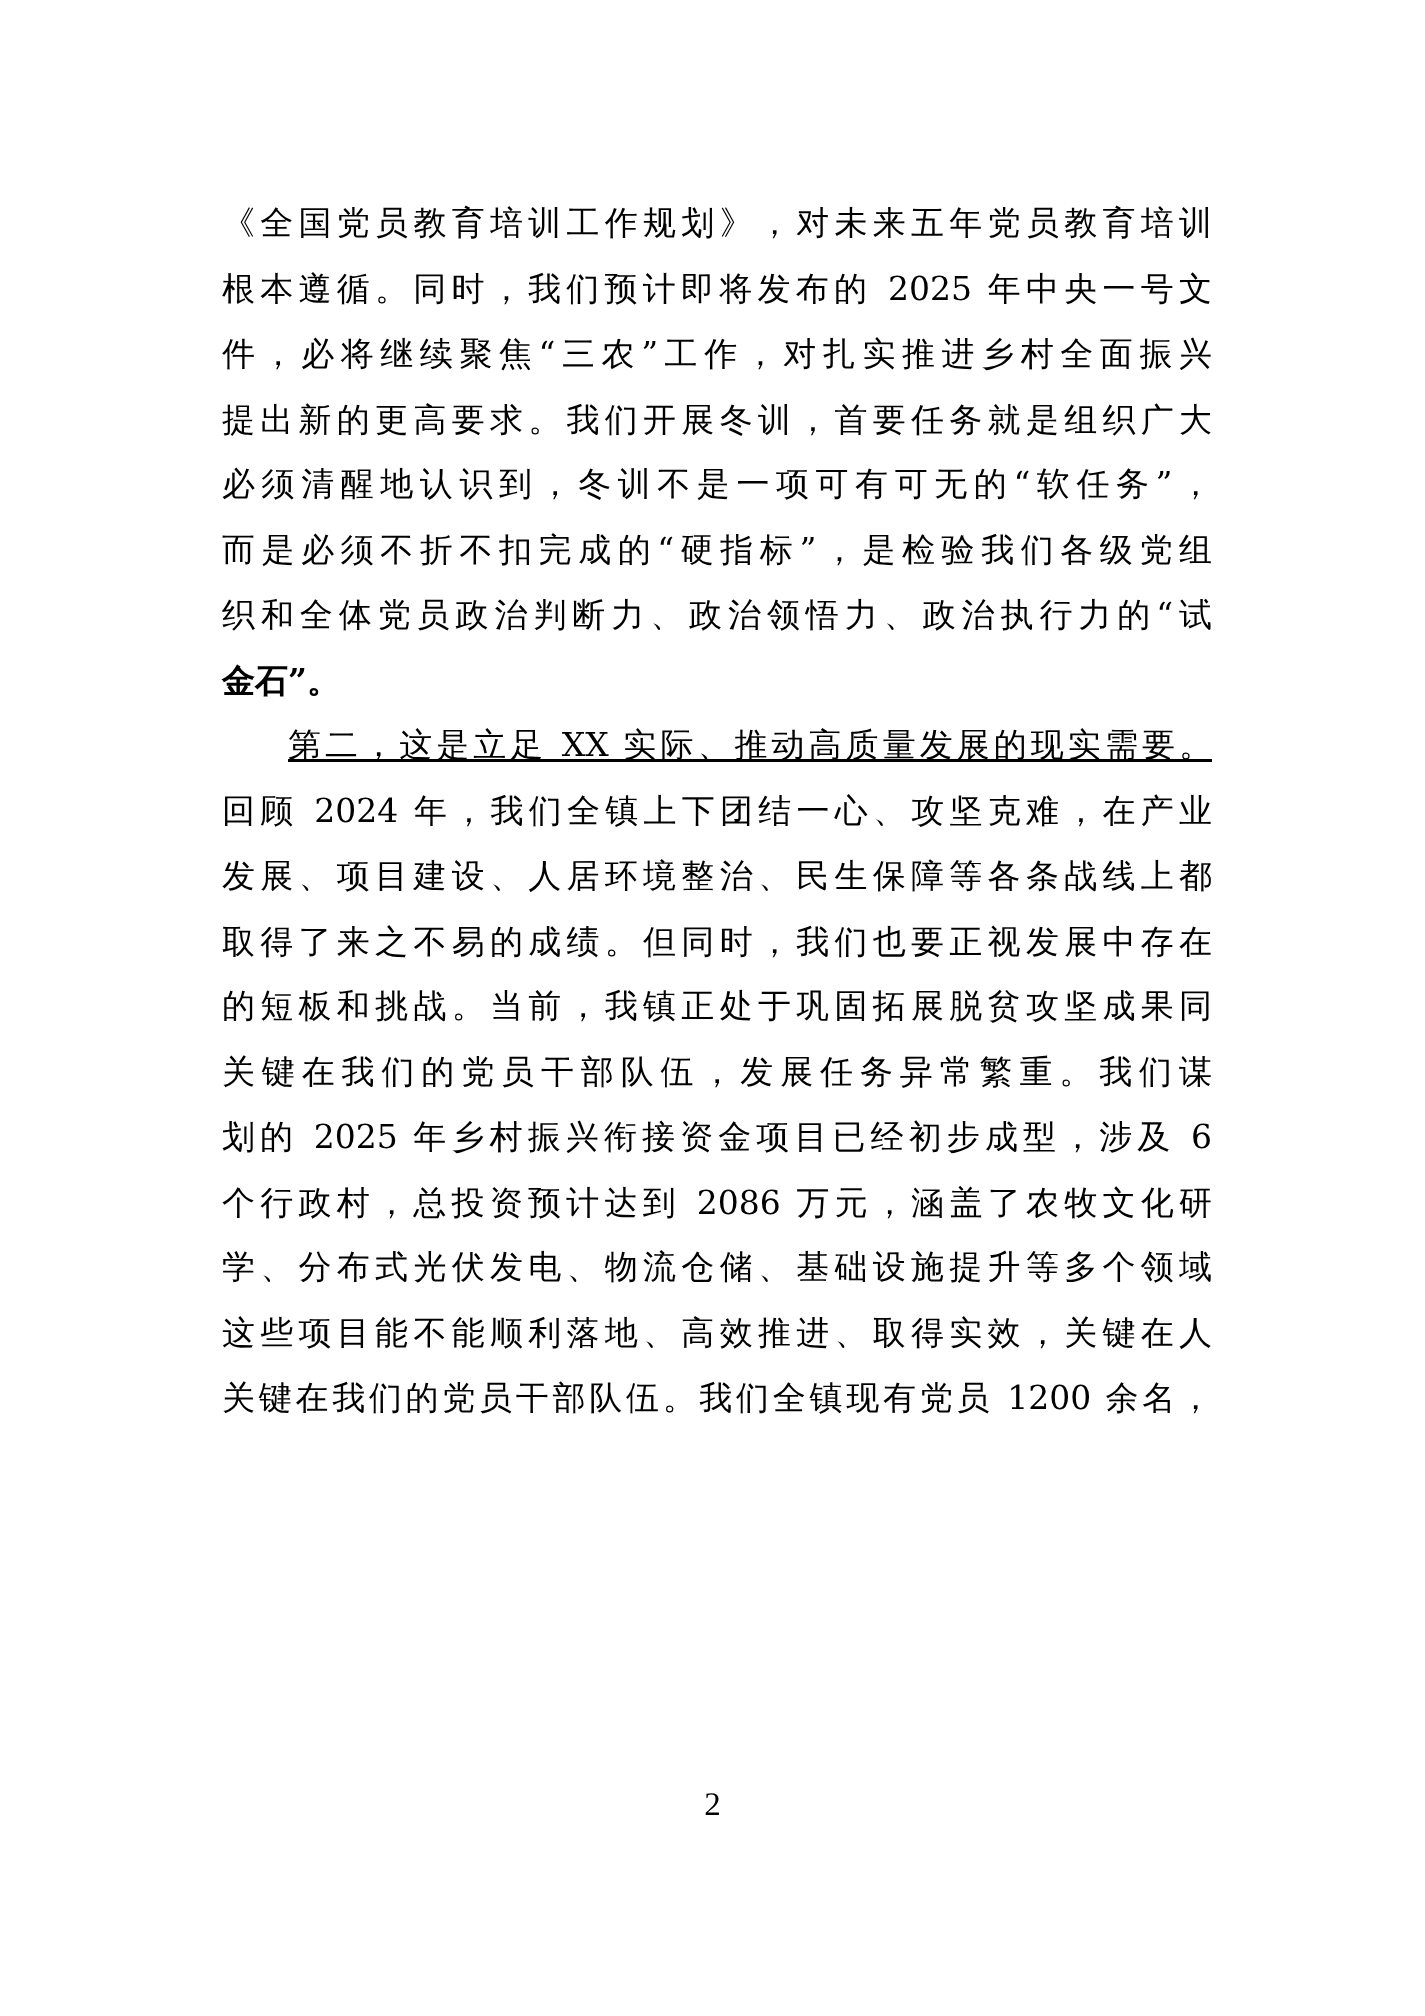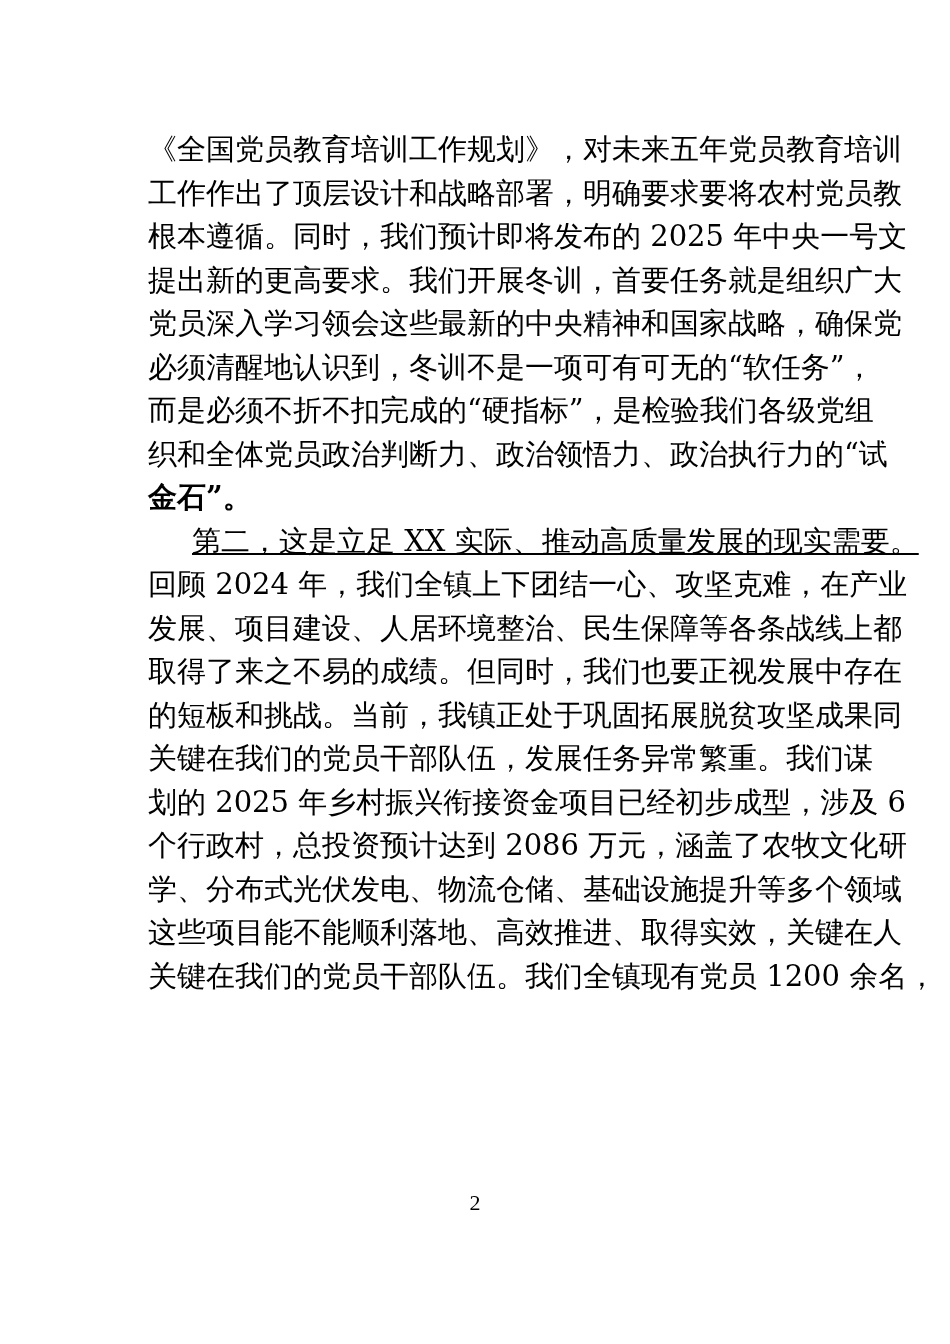--- a/index.html
+++ b/index.html
@@ -25,21 +25,21 @@
   }
   .body-text {
     position: absolute;
     left: 148px;
     top: 128px;
     width: 660px;
   }
   .line {
     height: 43.5px;
     line-height: 43.5px;
-    font-size: 29px;
+    font-size: 22px;
     white-space: nowrap;
     text-align: justify;
     text-align-last: justify;
     letter-spacing: 0;
   }
   .line.last {
     text-align-last: left;
     font-weight: bold;
   }
   .line.indent {
@@ -56,24 +56,23 @@
     font-size: 22px;
     line-height: 30px;
   }
 </style>
 </head>
 <body>
 
 <div class="page">
   <div class="body-text">
     <div class="line">《全国党员教育培训工作规划》，对未来五年党员教育培训</div>
-    <div class="line">工作作出了顶层设计和战略部署，明确要求要将农村党员教</div>
     <div class="line">根本遵循。同时，我们预计即将发布的 2025 年中央一号文</div>
+    <div class="line">件，必将继续聚焦“三农”工作，对扎实推进乡村全面振兴</div>
     <div class="line">提出新的更高要求。我们开展冬训，首要任务就是组织广大</div>
-    <div class="line">党员深入学习领会这些最新的中央精神和国家战略，确保党</div>
     <div class="line">必须清醒地认识到，冬训不是一项可有可无的“软任务”，</div>
     <div class="line">而是必须不折不扣完成的“硬指标”，是检验我们各级党组</div>
     <div class="line">织和全体党员政治判断力、政治领悟力、政治执行力的“试</div>
     <div class="line last">金石”。</div>
     <div class="line indent">第二，这是立足 XX 实际、推动高质量发展的现实需要。</div>
     <div class="line">回顾 2024 年，我们全镇上下团结一心、攻坚克难，在产业</div>
     <div class="line">发展、项目建设、人居环境整治、民生保障等各条战线上都</div>
     <div class="line">取得了来之不易的成绩。但同时，我们也要正视发展中存在</div>
     <div class="line">的短板和挑战。当前，我镇正处于巩固拓展脱贫攻坚成果同</div>
     <div class="line">关键在我们的党员干部队伍，发展任务异常繁重。我们谋</div>

